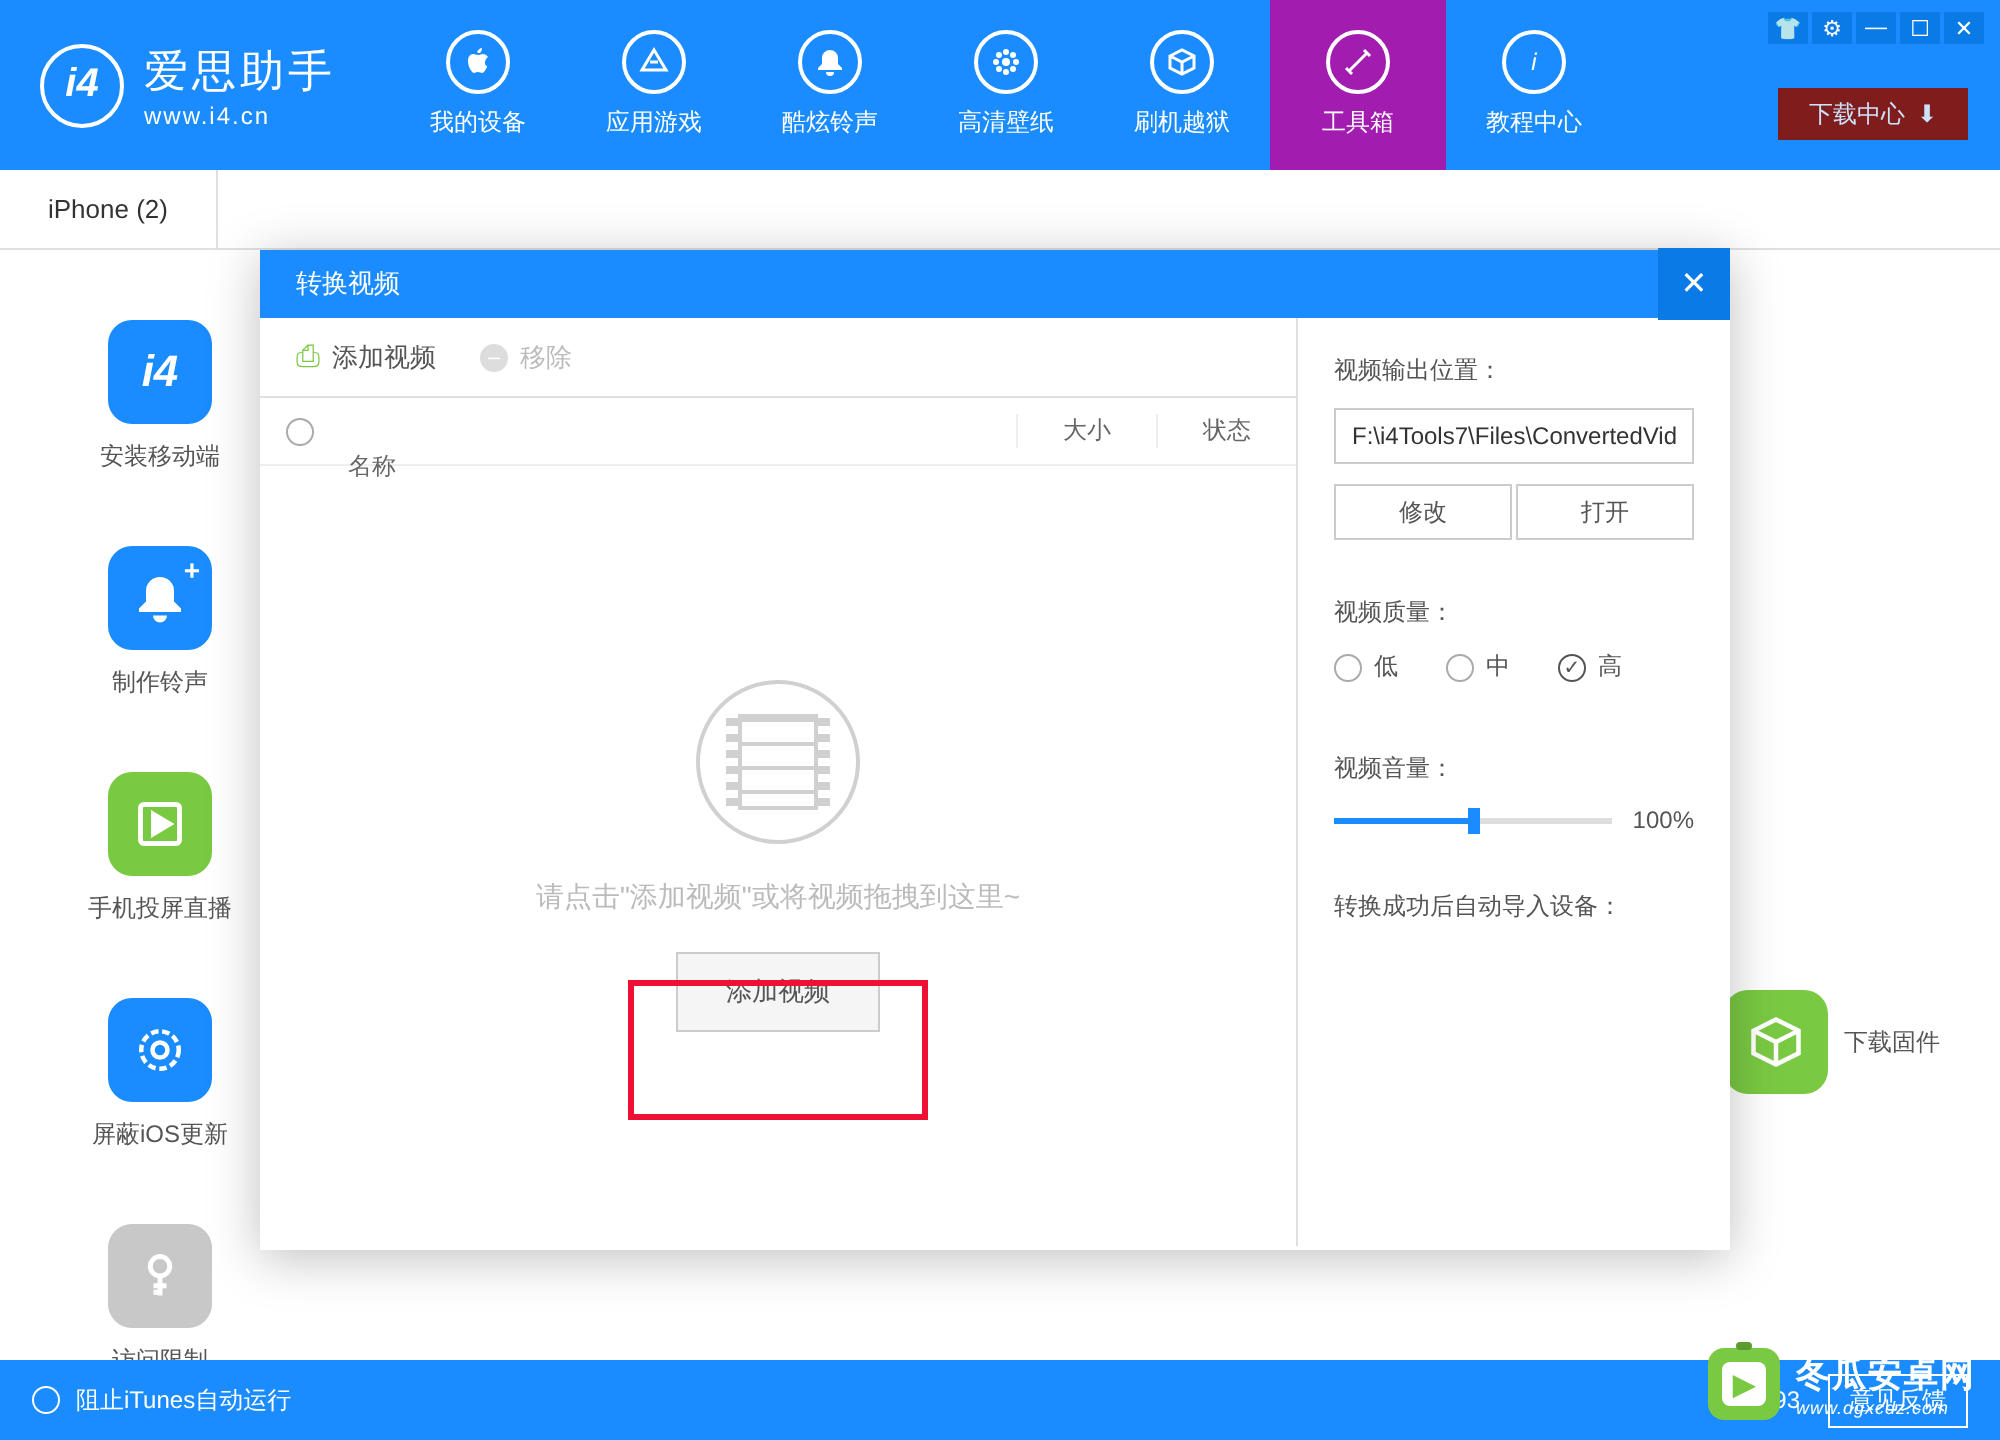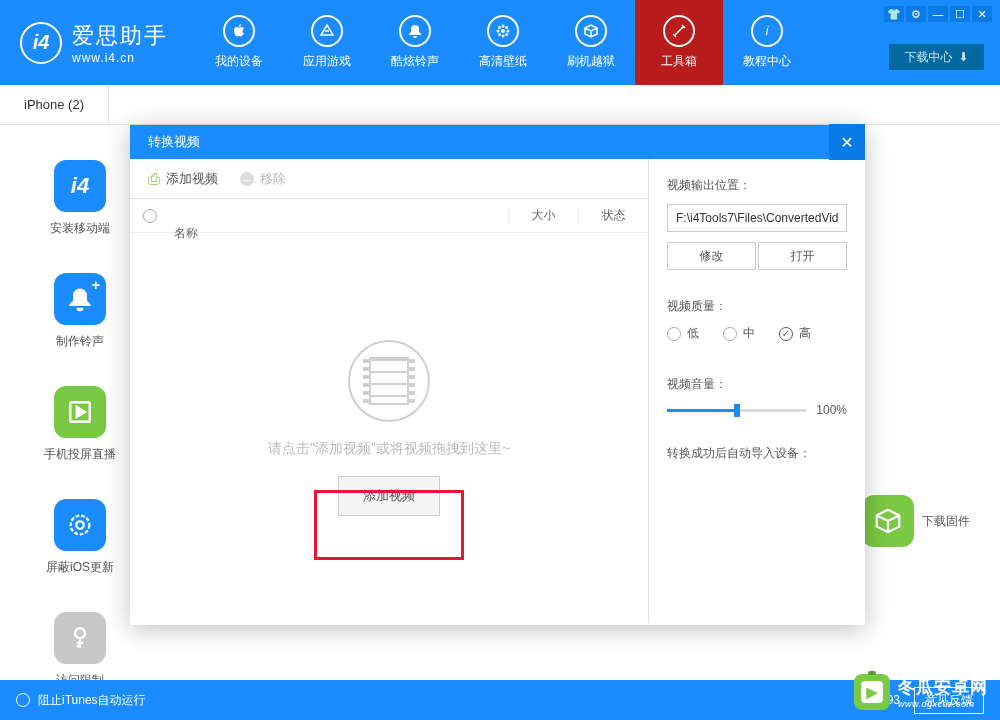--- a/index.html
+++ b/index.html
@@ -7,27 +7,27 @@
 
 .header { height: 85px; background: #1a8cff; display: flex; align-items: center; position: relative; }
 .logo-area { width: 195px; display: flex; align-items: center; padding-left: 20px; gap: 10px; }
 .logo-icon { width: 42px; height: 42px; border: 2.5px solid #fff; border-radius: 50%; display: flex; align-items: center; justify-content: center; color: #fff; font-weight: bold; font-size: 20px; font-style: italic; }
 .logo-text { color: #fff; }
 .logo-text .name { font-size: 22px; letter-spacing: 2px; }
 .logo-text .url { font-size: 12px; letter-spacing: 1px; }
 
 .nav { display: flex; height: 100%; }
 .nav-item { width: 88px; display: flex; flex-direction: column; align-items: center; justify-content: center; color: #fff; cursor: pointer; gap: 6px; }
-.nav-item.active { background: #b91c1c; }
+.nav-item.active { background: #a21caf; }
 .nav-icon { width: 32px; height: 32px; border: 2px solid #fff; border-radius: 50%; display: flex; align-items: center; justify-content: center; }
 .nav-label { font-size: 12px; }
 
 .window-controls { position: absolute; top: 6px; right: 8px; display: flex; gap: 2px; }
 .win-btn { width: 20px; height: 16px; background: #0a7ae6; color: #fff; font-size: 11px; display: flex; align-items: center; justify-content: center; cursor: pointer; }
-.download-center { position: absolute; top: 44px; right: 16px; width: 95px; height: 26px; background: #0369a1; color: #cde3fb; font-size: 12px; display: flex; align-items: center; justify-content: center; gap: 6px; cursor: pointer; }
+.download-center { position: absolute; top: 44px; right: 16px; width: 95px; height: 26px; background: #7f1d1d; color: #cde3fb; font-size: 12px; display: flex; align-items: center; justify-content: center; gap: 6px; cursor: pointer; }
 
 .tabs { height: 40px; border-bottom: 1px solid #e0e0e0; display: flex; }
 .tab { padding: 0 24px; display: flex; align-items: center; font-size: 13px; color: #333; border-right: 1px solid #e0e0e0; background: #fff; }
 
 .content { position: relative; height: 555px; }
 .tool-grid { position: absolute; left: 20px; top: 35px; width: 120px; }
 .tool-item { display: flex; flex-direction: column; align-items: center; gap: 8px; margin-bottom: 36px; cursor: pointer; }
 .tool-icon { width: 52px; height: 52px; border-radius: 12px; display: flex; align-items: center; justify-content: center; }
 .tool-label { font-size: 12px; color: #555; }
 

